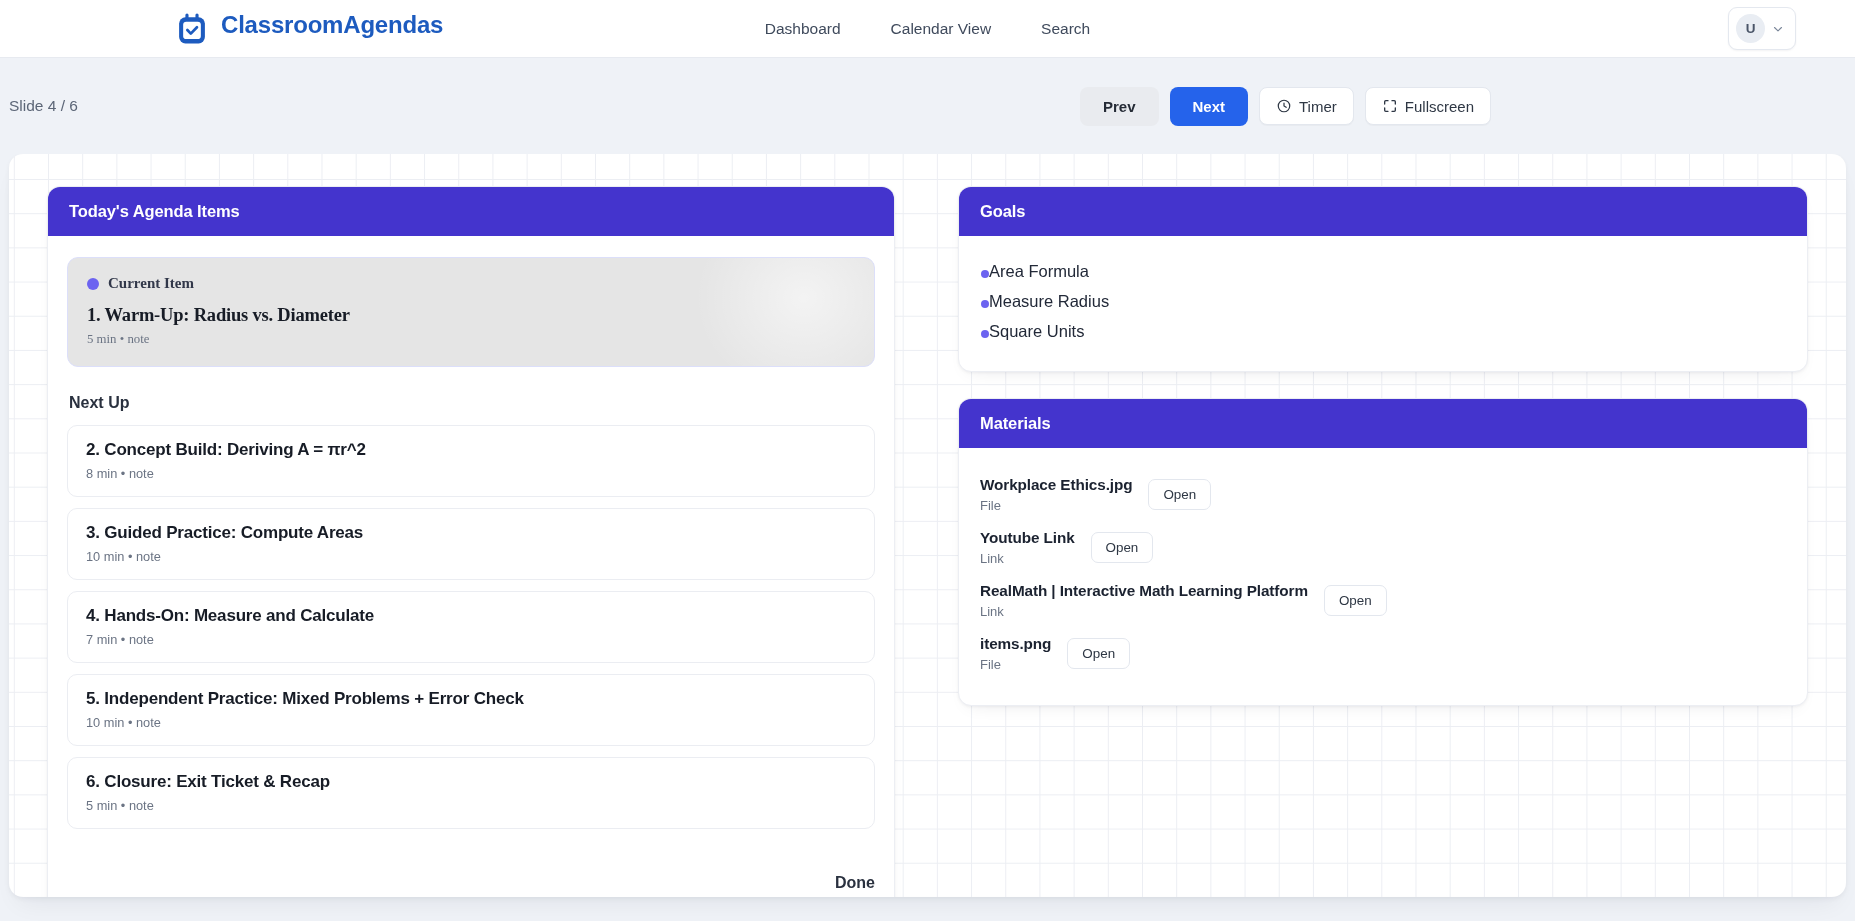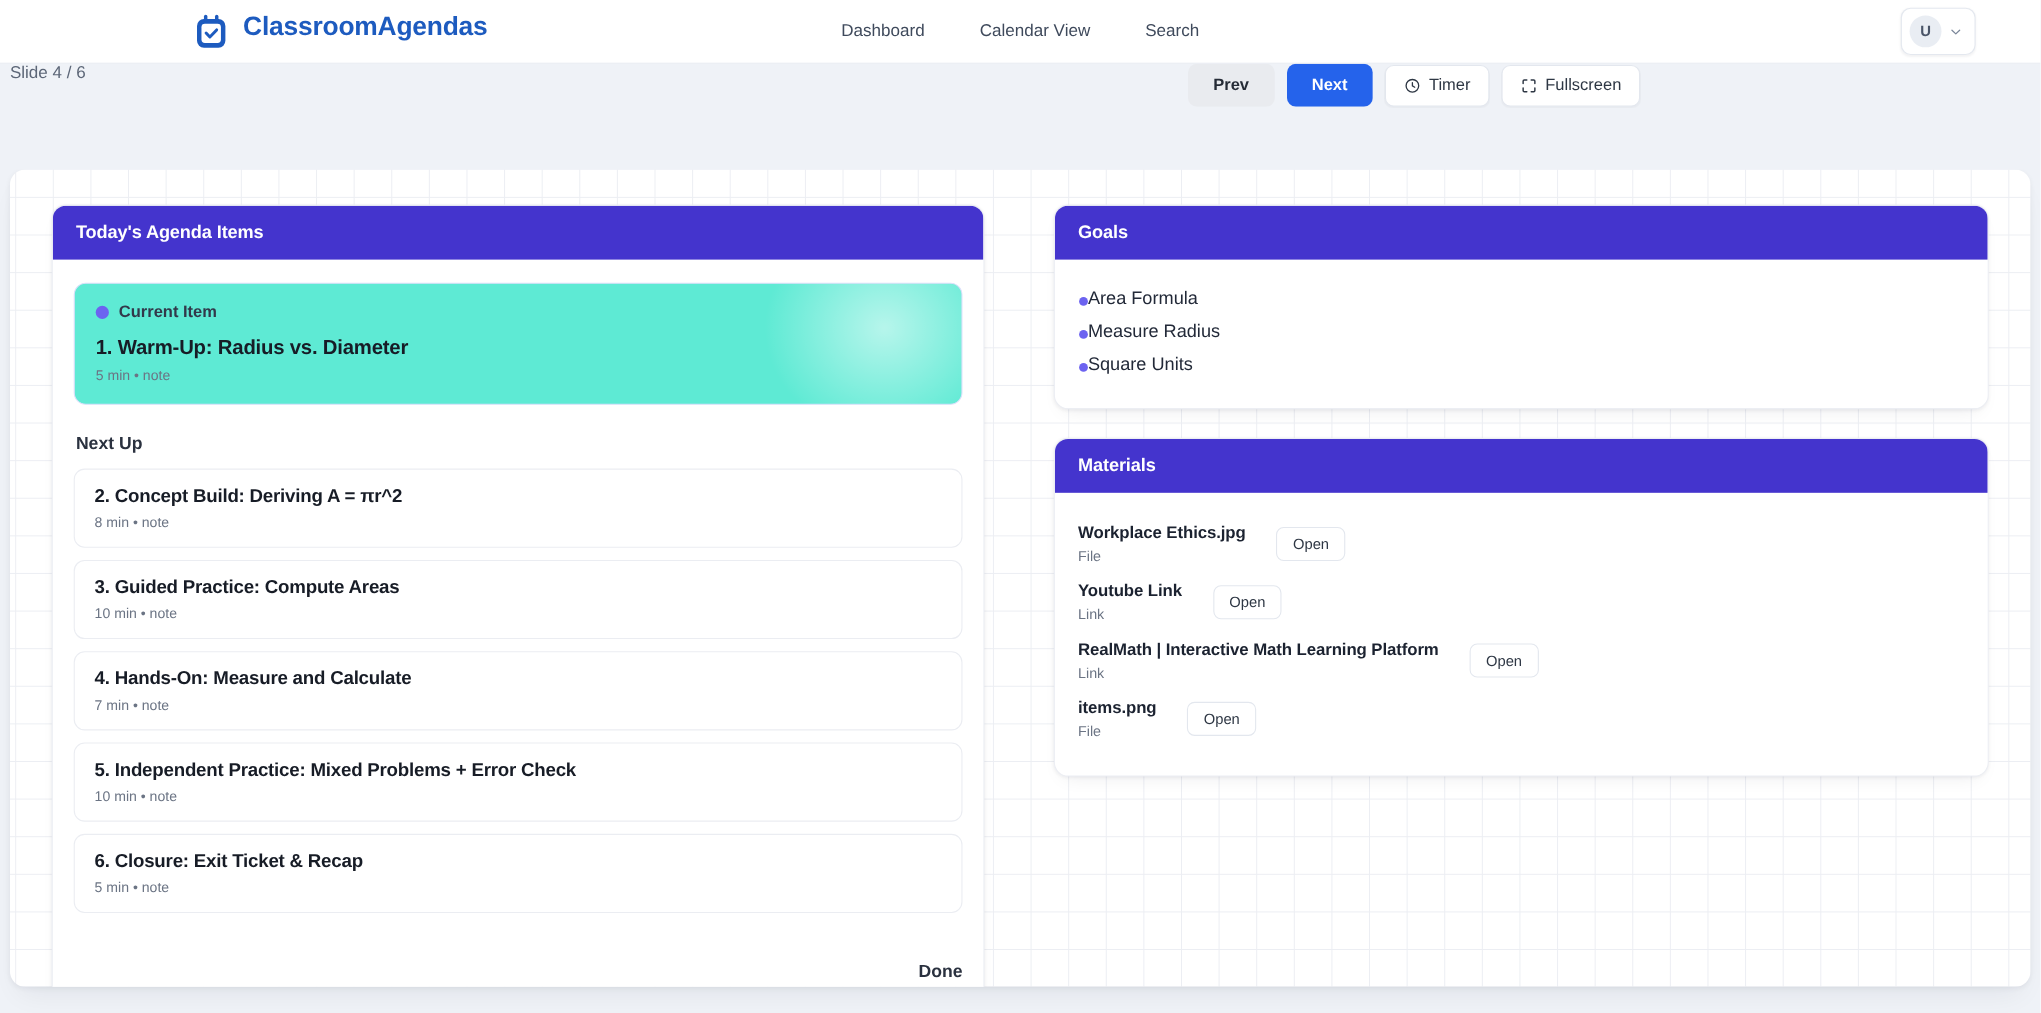--- a/index.html
+++ b/index.html
@@ -91,20 +91,21 @@
     height: 14px;
     display: block;
     color: #7a8699;
   }
 
   
   .toolbar {
     height: 96px;
     background: #eff2f7;
     display: flex;
+    align-items: center;
     padding: 0 363px 0 9px;
     position: relative;
   }
   .slide-count {
     font-size: 15.5px;
     color: #5c6677;
     white-space: nowrap;
   }
   .tool-actions {
     position: absolute;
@@ -182,26 +183,27 @@
     color: #ffffff;
     font-size: 16.5px;
     font-weight: 700;
     padding: 15px 21px;
     letter-spacing: -0.1px;
   }
   .panel-body { padding: 21px 19px 24px 19px; }
 
   
   .current-card {
-    background: #5eead4;
+    background: #e5e5e5;
     border: 1px solid #dcdffa;
     border-radius: 11px;
     padding: 17px 19px 19px 19px;
     position: relative;
     overflow: hidden;
+    font-family: Liberation Serif, serif;
   }
   .current-card::after {
     content: "";
     position: absolute;
     right: -40px;
     top: -60px;
     width: 220px;
     height: 200px;
     background: radial-gradient(ellipse at center, rgba(255,255,255,.55), rgba(255,255,255,0) 70%);
     pointer-events: none;
@@ -288,21 +290,20 @@
     font-family: "Liberation Sans", sans-serif;
     font-size: 13.4px;
     color: #2e3744;
     background: #ffffff;
     border: 1px solid #e3e7ee;
     border-radius: 7px;
     padding: 7px 14px;
     cursor: pointer;
     flex: 0 0 auto;
     white-space: nowrap;
-    margin-left: 12px;
   }
 </style>
 </head>
 <body>
 
 <div class="topbar">
 
   <div class="brand">
     <span>
       <svg class="brand-logo" viewBox="0 0 24 24" fill="none">

